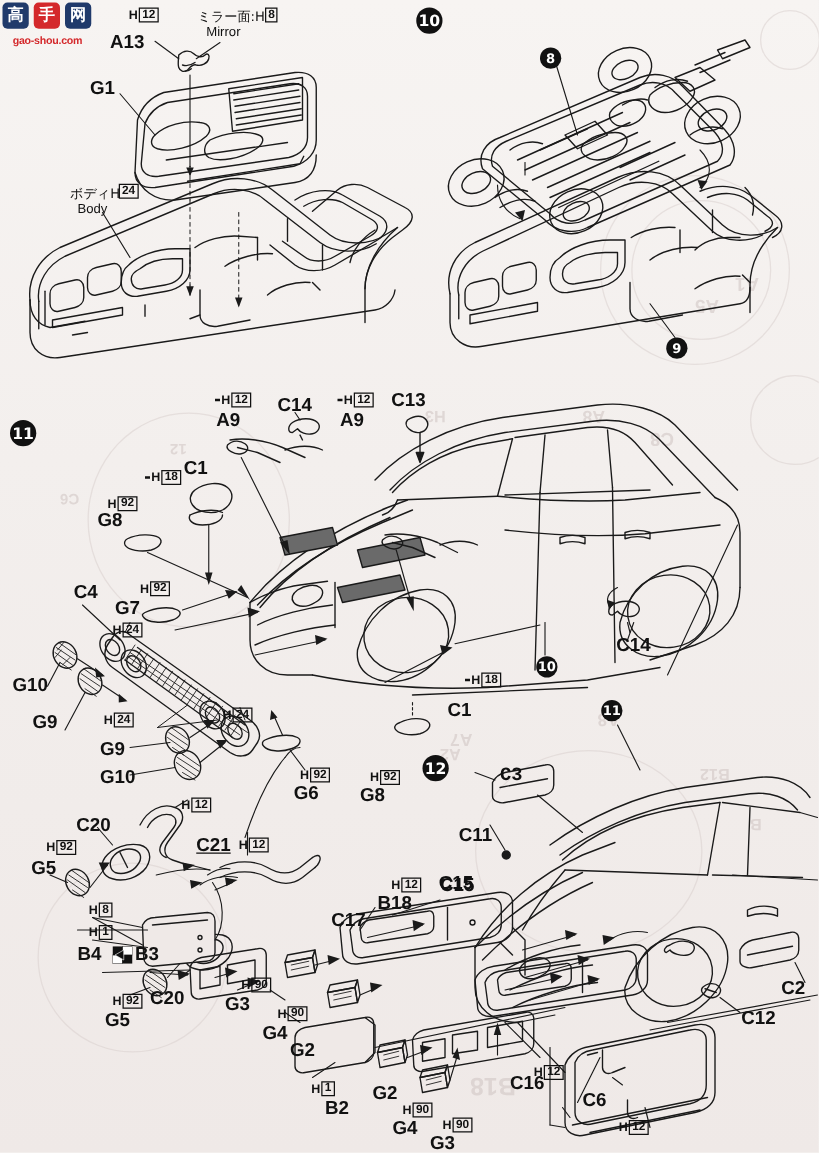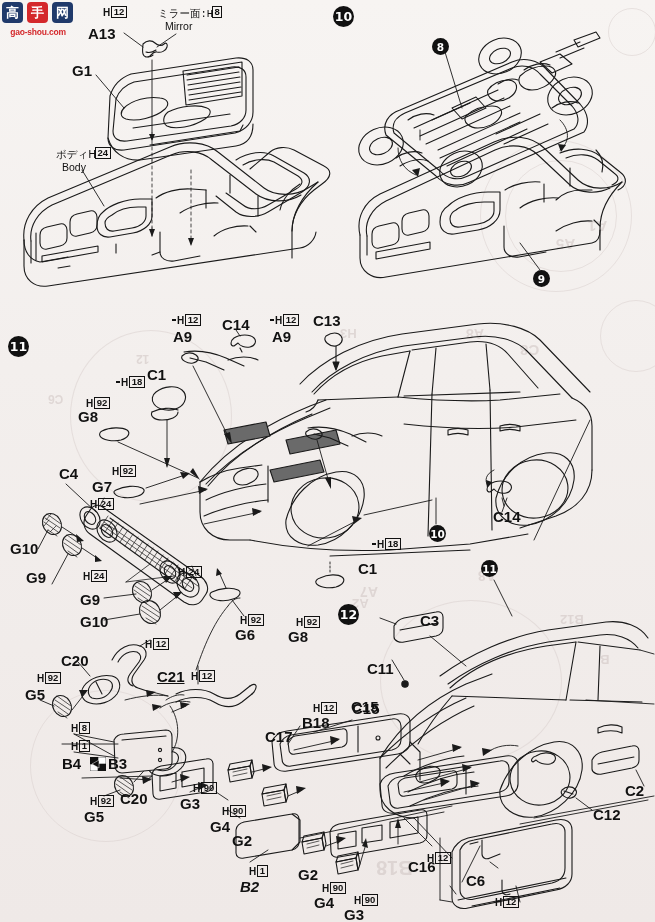--- a/index.html
+++ b/index.html
@@ -719,21 +719,21 @@
   <div class="stepnum sm" style="left:432px;top:38px;">8</div>
   <div class="stepnum sm" style="left:533px;top:270px;">9</div>
   <div class="stepnum sm" style="left:429px;top:525px;">10</div>
   <div class="stepnum sm" style="left:481px;top:560px;">11</div>
 
   <div class="htag" style="left:103px;top:6px;">
     <span>H</span>
       <span class="bx">12</span>
   </div>
   <div class="lbl b" style="left:88px;top:25px;">A13</div>
-  <div class="jp" style="left:158px;top:7px;font-family:Liberation Mono, monospace;">
+  <div class="jp" style="left:158px;top:7px;">
     <span>ミラー面:H</span>
   </div>
   <div class="htag" style="left:212px;top:6px;">
     <span class="bx">8</span>
   </div>
   <div class="en" style="left:165px;top:20px;">Mirror</div>
 
   <div class="lbl b" style="left:72px;top:62px;">G1</div>
 
   <div class="jp" style="left:56px;top:148px;">
@@ -885,39 +885,39 @@
       <span class="bx">90</span>
   </div>
   <div class="lbl b" style="left:210px;top:818px;">G4</div>
 
   <div class="lbl b" style="left:232px;top:832px;">G2</div>
 
   <div class="htag" style="left:249px;top:865px;">
     <span>H</span>
       <span class="bx">1</span>
   </div>
-  <div class="lbl b" style="left:240px;top:878px;font-style:italic;">B2</div>
+  <div class="lbl b" style="left:260px;top:878px;">B2</div>
 
   <div class="lbl b" style="left:298px;top:866px;">G2</div>
 
   <div class="htag" style="left:322px;top:882px;">
     <span>H</span>
       <span class="bx">90</span>
   </div>
   <div class="lbl b" style="left:314px;top:894px;">G4</div>
 
   <div class="htag" style="left:354px;top:894px;">
     <span>H</span>
       <span class="bx">90</span>
   </div>
   <div class="lbl b" style="left:344px;top:906px;">G3</div>
 
   <div class="lbl b" style="left:408px;top:858px;">C16</div>
 
-  <div class="lbl b" style="left:420px;top:612px;">C3</div>
+  <div class="lbl b" style="left:400px;top:612px;font-family:Liberation Mono, monospace;">C3</div>
   <div class="lbl b" style="left:367px;top:660px;">C11</div>
   <div class="lbl b" style="left:351px;top:698px;">C15</div>
   <div class="lbl b" style="left:625px;top:782px;">C2</div>
   <div class="lbl b" style="left:593px;top:806px;">C12</div>
   <div class="htag" style="left:427px;top:852px;">
     <span>H</span>
       <span class="bx">12</span>
   </div>
   <div class="lbl b" style="left:466px;top:872px;">C6</div>
   <div class="htag" style="left:495px;top:896px;">

